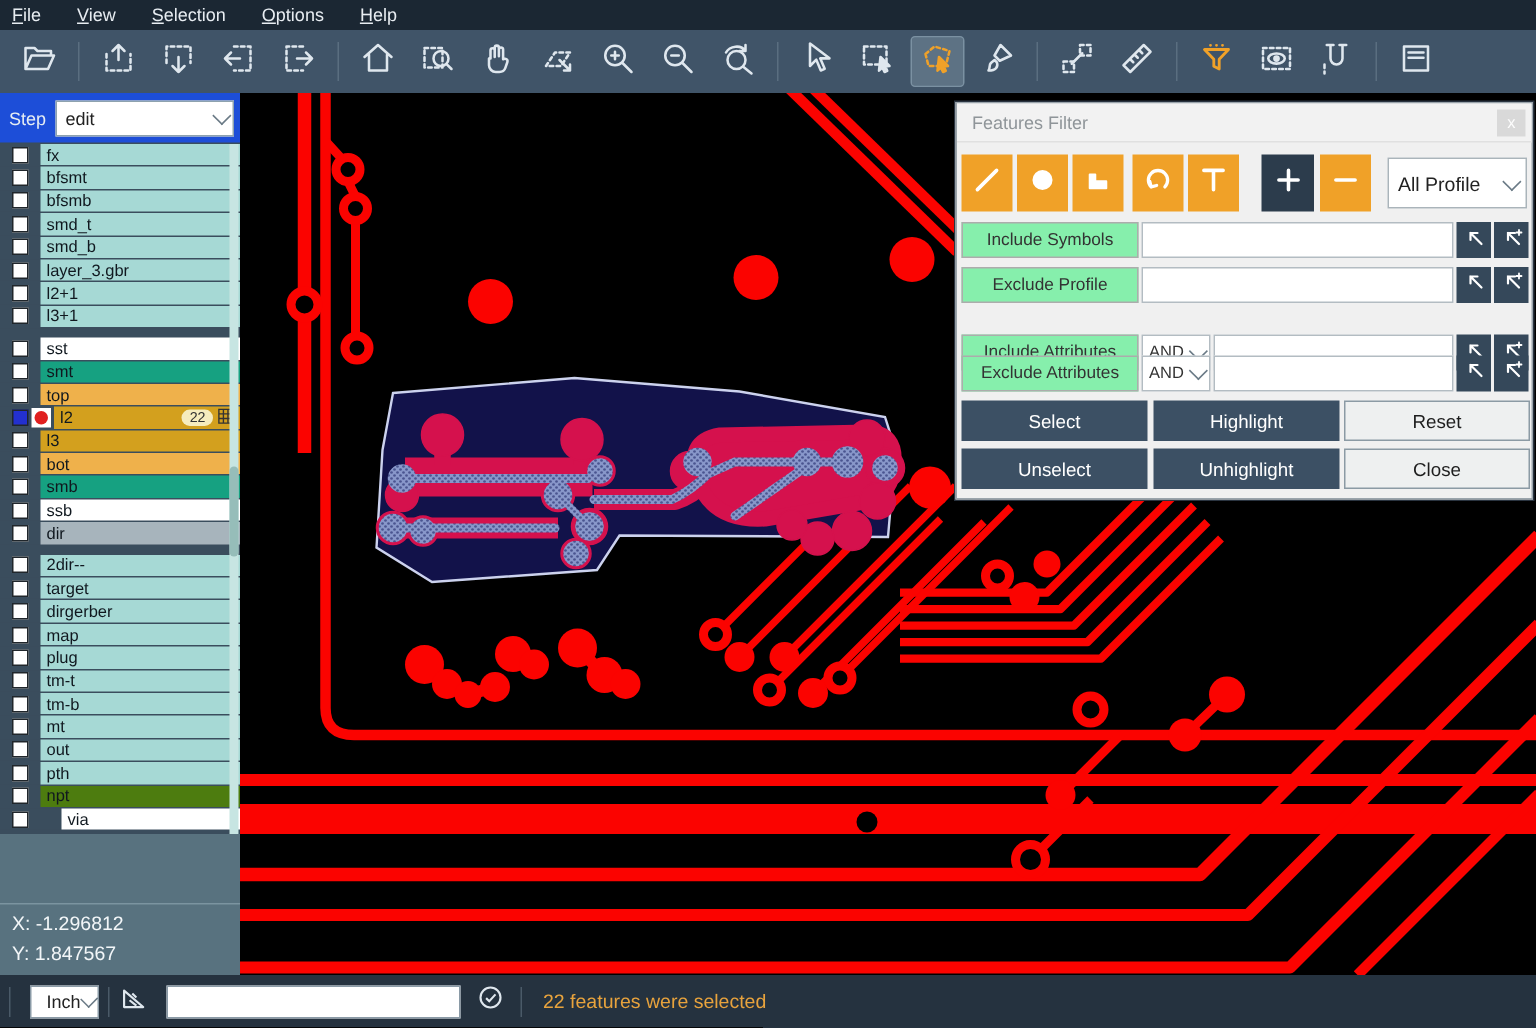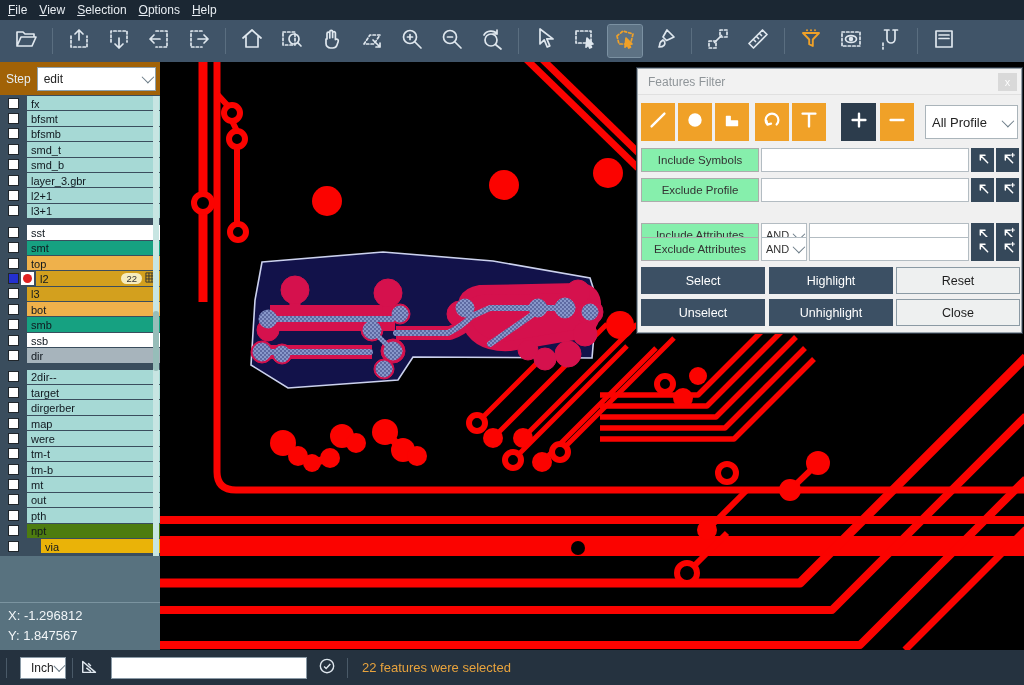--- a/index.html
+++ b/index.html
@@ -1,32 +1,32 @@
 <!DOCTYPE html>
 <html><head>
 <meta charset="utf-8">
 <style>
   html,body{margin:0;padding:0;background:#000;}
   *{box-sizing:border-box;font-family:"Liberation Sans",sans-serif;}
   #app{position:relative;width:1024px;height:685px;overflow:hidden;background:#000;}
 
   
-  #menubar{position:absolute;left:0;top:0;width:1024px;height:20px;background:#1b2733;display:flex;align-items:center;padding-left:8px;gap:12px;}
+  #menubar{position:absolute;left:0;top:0;width:1024px;height:20px;background:#1b2733;display:flex;align-items:center;padding-left:8px;gap:24px;}
   .menu-item{color:#e8edf2;font-size:12px;cursor:default;}
   .menu-item u{text-decoration:underline;}
 
   
   #toolbar{position:absolute;left:0;top:20px;width:1024px;height:42px;background:#405468;display:flex;align-items:center;padding-left:6px;}
   .tb-btn{width:34px;height:32px;display:flex;align-items:center;justify-content:center;border-radius:2px;margin:0 3px;}
   .tb-btn.active{background:#5d7284;outline:1px solid #7b91a2;}
   .tb-sep{width:1px;height:26px;background:#5a6e80;margin:0 6px;}
 
   
   #sidebar{position:absolute;left:0;top:62px;width:160px;height:588px;background:#3a4d5d;}
-  #steprow{position:absolute;left:0;top:0;width:160px;height:33px;background:#a16207;display:flex;align-items:center;}
+  #steprow{position:absolute;left:0;top:0;width:160px;height:33px;background:#1d4ed8;display:flex;align-items:center;}
   #steplabel{color:#e6edf2;font-size:12px;margin:0 6px 0 6px;}
   #stepselect{flex:1;height:24px;background:#fff;border:1px solid #8ea2ae;display:flex;align-items:center;justify-content:space-between;padding:0 4px 0 6px;margin-right:4px;font-size:12px;color:#222;}
   .chev{width:9px;height:9px;border-right:1.6px solid #6a7a86;border-bottom:1.6px solid #6a7a86;transform:rotate(45deg) translateY(-2px);}
   #layers{position:absolute;left:0;top:34px;width:160px;}
   .lrow{display:flex;align-items:center;height:15.4px;border-bottom:1px solid #3a4d5d;}
   .lrow .cb{width:11px;height:11px;background:#fff;border:1px solid #20262b;margin-left:8px;flex:none;}
   .lrow .cb.on{background:#2330cf;}
   .lrow .dotcell{width:13px;height:13px;background:#fff;margin-left:2px;flex:none;display:flex;align-items:center;justify-content:center;}
   .lrow .dotcell .rdot{width:9px;height:9px;border-radius:50%;background:#e02020;}
   .lrow .name{margin-left:8px;flex:1;height:14.4px;font-size:11px;color:#10181f;padding:1px 3px 0 4px;display:flex;align-items:center;white-space:nowrap;overflow:hidden;}
@@ -468,21 +468,21 @@
         </div>
         <div class="lrow">
           <div class="cb"></div>
           <div class="name" style="background: rgb(166, 217, 213);">
             <span>map</span>
           </div>
         </div>
         <div class="lrow">
           <div class="cb"></div>
           <div class="name" style="background: rgb(166, 217, 213);">
-            <span>were</span>
+            <span>plug</span>
           </div>
         </div>
         <div class="lrow">
           <div class="cb"></div>
           <div class="name" style="background: rgb(166, 217, 213);">
             <span>tm-t</span>
           </div>
         </div>
         <div class="lrow">
           <div class="cb"></div>
@@ -509,21 +509,21 @@
           </div>
         </div>
         <div class="lrow">
           <div class="cb"></div>
           <div class="name" style="background: #4d7c0f;">
             <span>npt</span>
           </div>
         </div>
         <div class="lrow">
           <div class="cb"></div>
-          <div class="name" style="background: #eab308; margin-left: 22px;">
+          <div class="name" style="background: #ffffff; margin-left: 22px;">
             <span>via</span>
           </div>
         </div>
       </div>
   <div id="lscroll">
         <div id="lthumb"></div>
       </div>
   <div id="xypanel">
     <div class="sep"></div>
     <div id="xline">X: -1.296812</div>

